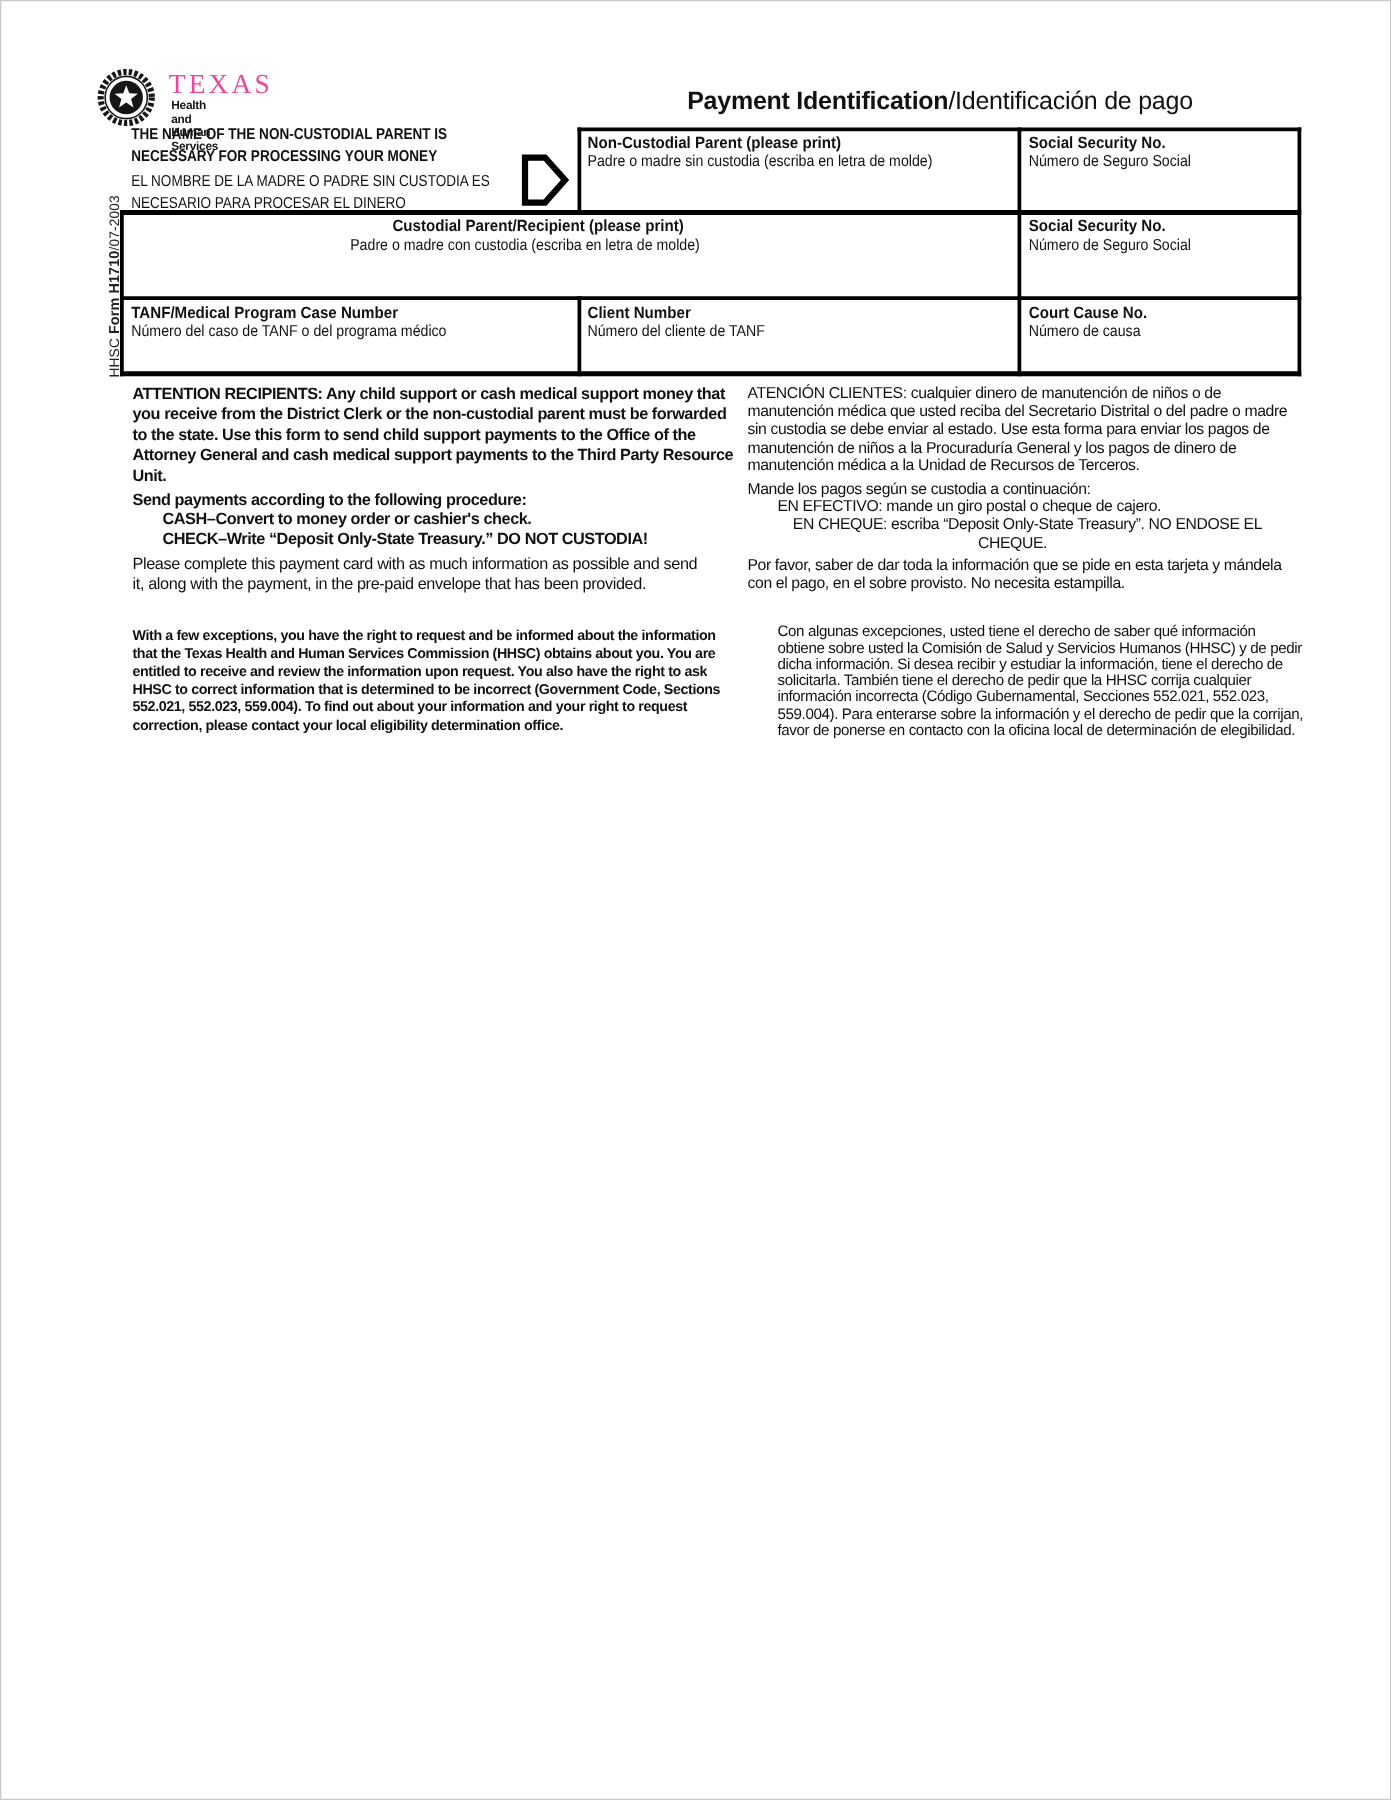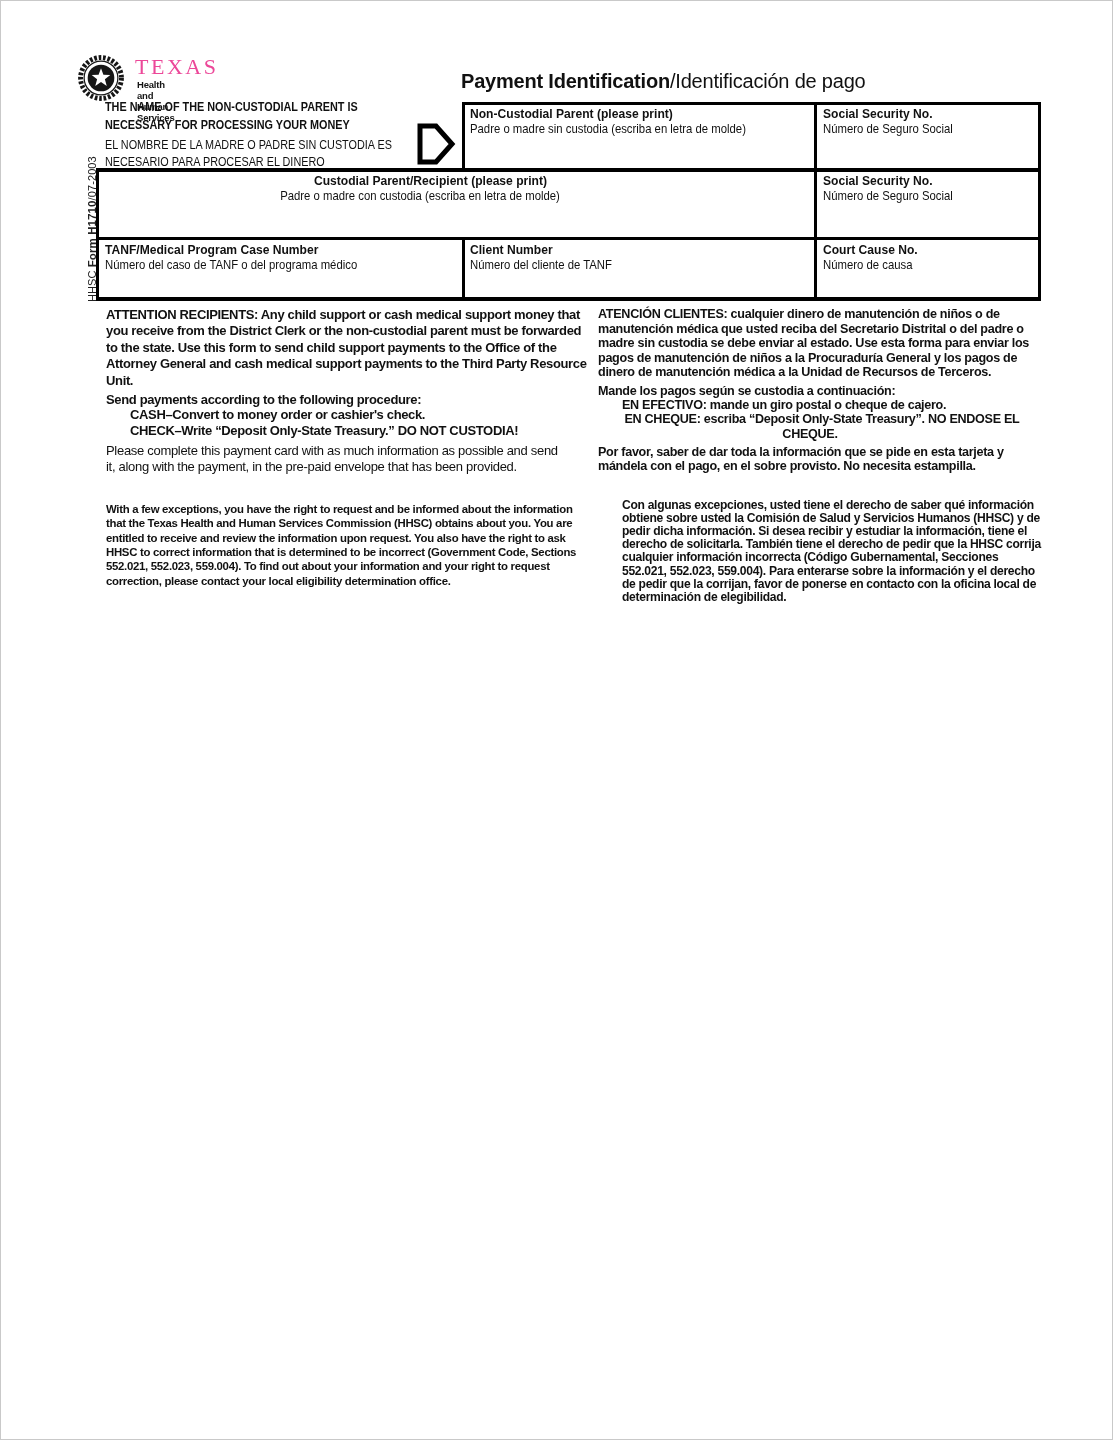--- a/index.html
+++ b/index.html
@@ -14,21 +14,21 @@
   .logo { position:absolute; left:76px; top:52px; }
   .seal { position:absolute; left:0; top:1px; }
   .logo-word {
     position:absolute; left:58px; top:1px;
     font-family:"Liberation Serif", serif; font-size:22px; letter-spacing:2.5px; color:#ec4899;
   }
   .logo-dept { position:absolute; left:60px; top:26px; font-size:9.5px; font-weight:bold; line-height:11px; letter-spacing:-0.2px; color:#151515; }
 
   
   .title {
-    position:absolute; left:460px; top:69px; width:582px; 
+    position:absolute; left:460px; top:69px; width:582px; text-align:center;
     font-size:20px; letter-spacing:-0.2px; white-space:nowrap;
   }
   .title .b { font-weight:bold; }
 
   
   .form-code {
     position:absolute; left:85px; top:301px; width:175px; height:15px;
     transform:rotate(-90deg); transform-origin:0 0;
     font-size:11px; letter-spacing:0.1px; white-space:nowrap; color:#222;
   }
@@ -52,21 +52,21 @@
 
   
   .col-en { position:absolute; left:105px; top:306px; width:484px; }
   .col-en p { font-size:13px; font-weight:bold; line-height:16.4px; letter-spacing:-0.35px; }
   .col-en .proc-title { line-height:15.4px; margin-top:3px; }
   .col-en .proc { line-height:15.4px; text-indent:24px; }
   .col-en .plain { font-weight:normal; line-height:15.8px; letter-spacing:-0.3px; margin-top:5px; width:456px; }
   .col-en .privacy { font-size:11.4px; line-height:14.4px; letter-spacing:-0.3px; margin-top:27px; }
 
   .col-es { position:absolute; left:597px; top:306px; width:447px; }
-  .col-es p { font-size:12.6px; line-height:14.6px; letter-spacing:-0.3px;font-weight:bold; }
+  .col-es p { font-size:12.6px; line-height:14.6px; letter-spacing:-0.3px; }
   .col-es .proc-title { margin-top:4px; line-height:14.2px; }
   .col-es .proc { line-height:14.2px; text-indent:24px; }
   .col-es .proc-wrap { width:424px;text-align:center; }
   .col-es .plain { margin-top:4px; line-height:14.4px; }
   .col-es .privacy { font-size:12.1px; line-height:13.2px; margin-top:25px;margin-left:24px; }
 </style>
 </head>
 <body>
 
 <div class="page">

